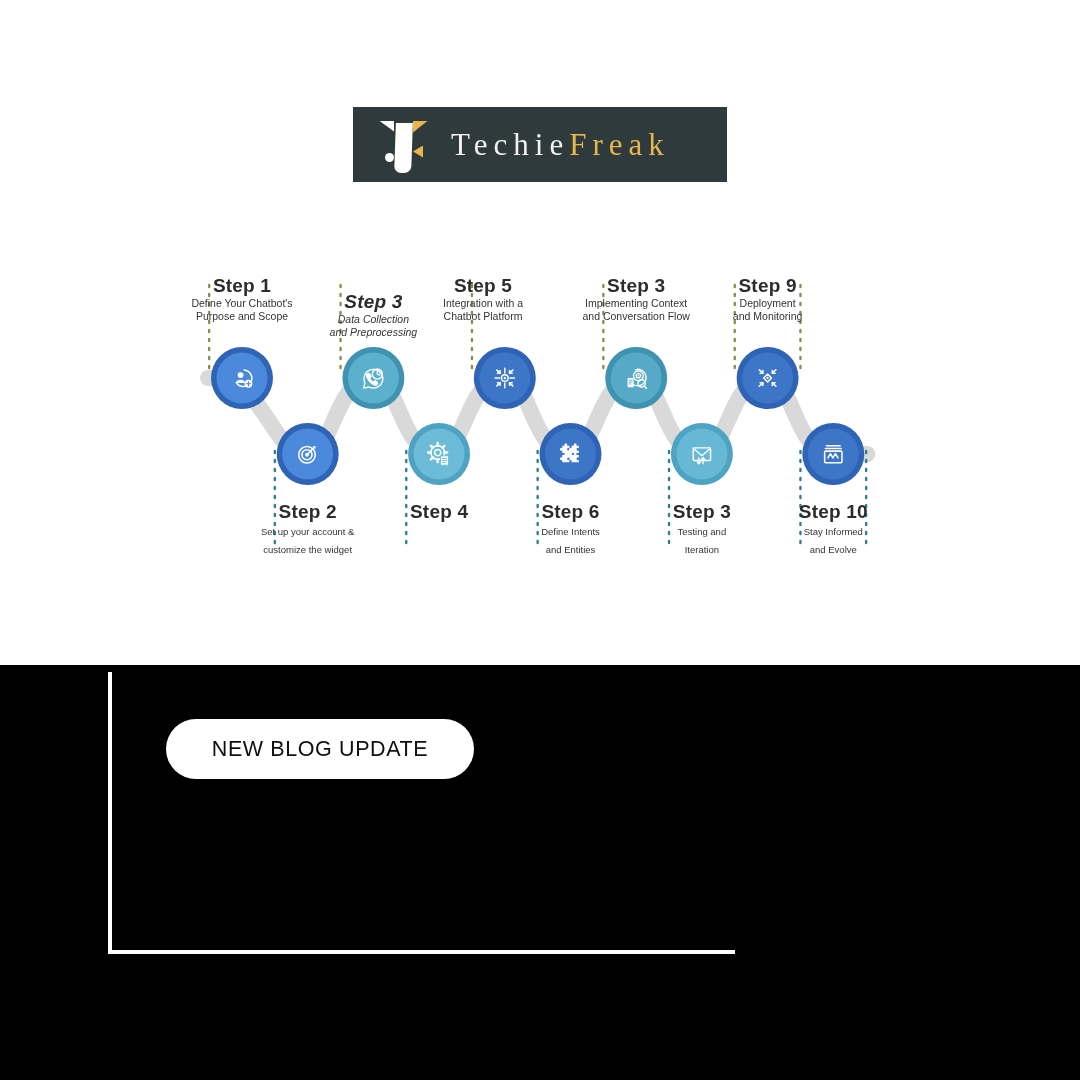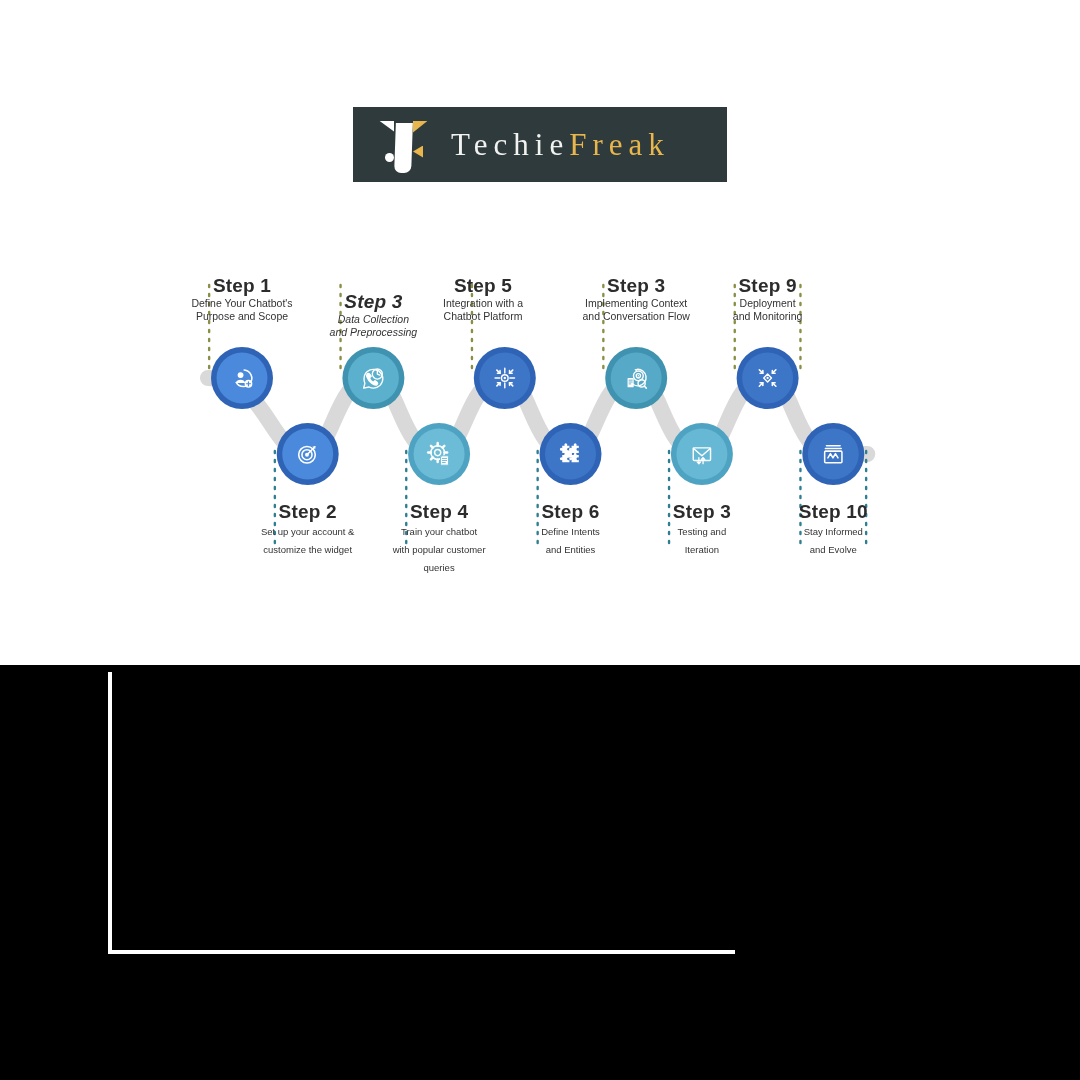--- a/index.html
+++ b/index.html
@@ -257,21 +257,20 @@
         <div class="lbl bottom" style="left: 232.7px; width: 150px; top: 246px;">
           <span class="num">Step 2</span>
           <span class="desc">Set up your account &amp;<br>customize the widget</span>
         </div>
         <div class="lbl top" style="left: 298.4px; width: 150px; top: 36px; font-style: italic;">
           <span class="num">Step 3</span>
           <span class="desc">Data Collection<br>and Preprocessing</span>
         </div>
         <div class="lbl bottom" style="left: 364.1px; width: 150px; top: 246px;">
           <span class="num">Step 4</span>
-          <span class="desc">Train your chatbot<br>with popular customer<br>queries</span>
         </div>
         <div class="lbl top" style="left: 408px; width: 150px; top: 20px;">
           <span class="num">Step 5</span>
           <span class="desc">Integration with a<br>Chatbot Platform</span>
         </div>
         <div class="lbl bottom" style="left: 495.5px; width: 150px; top: 246px;">
           <span class="num">Step 6</span>
           <span class="desc">Define Intents<br>and Entities</span>
         </div>
         <div class="lbl top" style="left: 561.2px; width: 150px; top: 20px;">
@@ -290,15 +289,18 @@
           <span class="num">Step 10</span>
           <span class="desc">Stay Informed<br>and Evolve</span>
         </div>
       </div>
   </div>
 
   <div class="banner"></div>
   <div class="frame-v"></div>
   <div class="frame-h"></div>
 
+  <div class="pill">
+    <span>NEW BLOG UPDATE</span>
+  </div>
 
 
 </div>
 
 </body></html>

